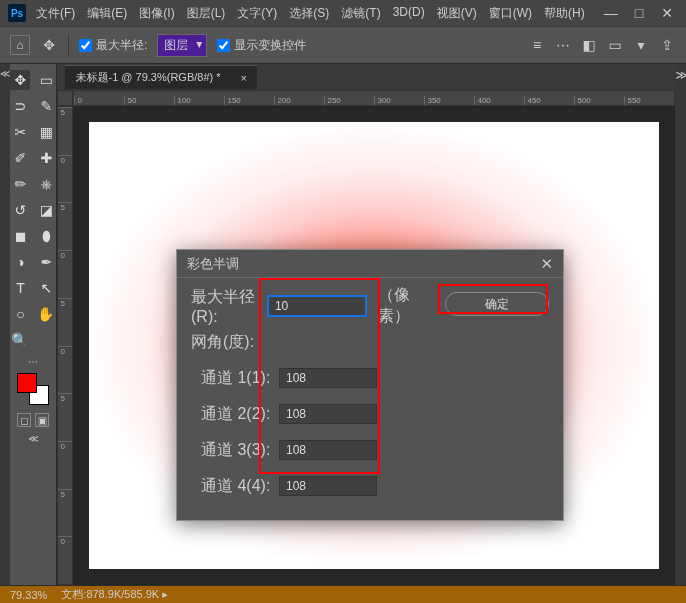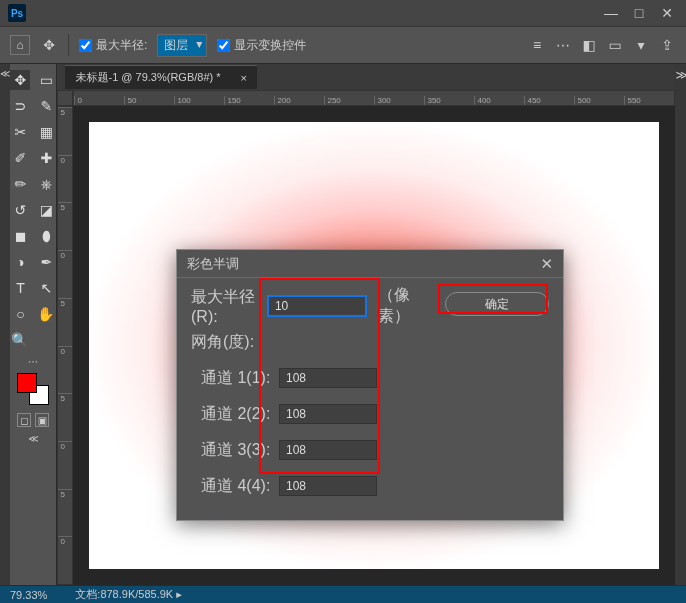--- a/index.html
+++ b/index.html
@@ -6,21 +6,21 @@
 body{background:#323232;color:#ccc;font-size:12px;width:686px;height:603px;overflow:hidden;position:relative}
 .menubar{height:26px;background:#454545;display:flex;align-items:center;padding:0 8px;gap:2px}
 .ps-logo{width:18px;height:18px;background:#001e36;color:#31a8ff;font-weight:bold;font-size:10px;display:flex;align-items:center;justify-content:center;border-radius:2px;margin-right:2px}
 .menu-item{padding:3px 6px;cursor:pointer;font-size:12px}
 .win-controls{margin-left:auto;display:flex;gap:14px;padding-right:4px}
 .win-btn{width:14px;height:14px;display:flex;align-items:center;justify-content:center;cursor:pointer;font-size:14px}
 .optbar{height:38px;background:#535353;border-top:1px solid #383838;border-bottom:1px solid #2a2a2a;display:flex;align-items:center;padding:0 10px;gap:10px}
 .opt-home{width:20px;height:20px;border:1px solid #777;display:flex;align-items:center;justify-content:center}
 .opt-sep{width:1px;height:22px;background:#3a3a3a}
 .opt-check{display:flex;align-items:center;gap:4px}
-.opt-select{background:#0369a1;border:1px solid #666;padding:2px 18px 2px 6px;position:relative}
+.opt-select{background:#4c1d95;border:1px solid #666;padding:2px 18px 2px 6px;position:relative}
 .opt-select::after{content:"▾";position:absolute;right:4px}
 .opt-icons{margin-left:auto;display:flex;gap:8px;align-items:center}
 .opt-icon{width:18px;height:18px;display:flex;align-items:center;justify-content:center;font-size:14px}
 .main{display:flex;height:calc(100% - 64px - 18px)}
 .tool-strip{width:14px;background:#383838;display:flex;flex-direction:column;align-items:center;padding-top:4px}
 .tool-strip span{font-size:10px}
 .toolbox{width:52px;background:#535353;border-right:1px solid #2a2a2a;display:flex;flex-direction:column;align-items:center;padding-top:6px}
 .tool-grid{display:grid;grid-template-columns:20px 20px;gap:6px 6px}
 .tool{width:20px;height:20px;display:flex;align-items:center;justify-content:center;font-size:14px;cursor:pointer;color:#ddd}
 .tool.active{background:#3a3a3a}
@@ -38,21 +38,21 @@
 .rulers-row{display:flex;height:16px}
 .ruler-corner{width:16px;background:#464646;border:1px solid #333}
 .ruler-h{flex:1;background:#464646;border:1px solid #333;font-size:8px;color:#aaa;display:flex;align-items:flex-end;overflow:hidden}
 .ruler-h span{display:inline-block;width:50px;text-align:left;padding-left:2px;border-left:1px solid #666}
 .canvas-row{flex:1;display:flex;overflow:hidden}
 .ruler-v{width:16px;background:#464646;border:1px solid #333;font-size:8px;color:#aaa;display:flex;flex-direction:column}
 .ruler-v span{height:50px;border-top:1px solid #666;padding-left:2px}
 .canvas-wrap{flex:1;background:#262626;position:relative;display:flex;align-items:center;justify-content:center;padding:16px}
 .canvas{width:100%;height:100%;background:radial-gradient(ellipse 55% 55% at center,#fa3030 0%,#f76 28%,#fcc 55%,#fee 72%,#fff 92%)}
 .right-strip{width:14px;background:#383838;display:flex;flex-direction:column;align-items:center;padding-top:4px}
-.statusbar{height:18px;background:#0c4a6e;border-top:1px solid #2a2a2a;display:flex;align-items:center;padding:0 10px;font-size:11px;gap:28px}
+.statusbar{height:18px;background:#a16207;border-top:1px solid #2a2a2a;display:flex;align-items:center;padding:0 10px;font-size:11px;gap:14px}
 
 .dialog{position:absolute;left:176px;top:249px;width:388px;background:#535353;border:1px solid #8a8a8a;box-shadow:0 4px 20px rgba(0,0,0,.5)}
 .dlg-title{height:28px;background:#535353;display:flex;align-items:center;padding:0 10px;border-bottom:1px solid #6a6a6a;font-size:13px}
 .dlg-close{margin-left:auto;cursor:pointer;font-size:15px}
 .dlg-body{padding:10px 14px 16px;display:flex;gap:12px}
 .dlg-left{flex:1}
 .dlg-row{display:flex;align-items:center;height:36px;gap:8px}
 .dlg-label{width:80px;font-size:16px}
 .dlg-input{width:98px;height:20px;background:#404040;border:1px solid #333;color:#ddd;padding:0 6px;font-size:12px}
 .dlg-input.hl{border:1px solid #1473e6;outline:1px solid #1473e6}
@@ -61,20 +61,33 @@
 .dlg-btn{height:24px;border:1px solid #8a8a8a;border-radius:12px;background:#535353;color:#ddd;display:flex;align-items:center;justify-content:center;cursor:pointer;font-size:12px}
 .red-box{position:absolute;border:2px solid #f00;pointer-events:none}
 .rb-inputs{left:259px;top:278px;width:121px;height:196px}
 .rb-ok{left:438px;top:284px;width:110px;height:30px}
 </style>
 </head>
 <body>
 
 <div class="menubar">
   <div class="ps-logo">Ps</div>
+  <div id="menu-items" style="display: flex;">
+      <div class="menu-item">文件(F)</div>
+      <div class="menu-item">编辑(E)</div>
+      <div class="menu-item">图像(I)</div>
+      <div class="menu-item">图层(L)</div>
+      <div class="menu-item">文字(Y)</div>
+      <div class="menu-item">选择(S)</div>
+      <div class="menu-item">滤镜(T)</div>
+      <div class="menu-item">3D(D)</div>
+      <div class="menu-item">视图(V)</div>
+      <div class="menu-item">窗口(W)</div>
+      <div class="menu-item">帮助(H)</div>
+    </div>
   <div class="win-controls">
     <div class="win-btn">—</div>
     <div class="win-btn">□</div>
     <div class="win-btn">✕</div>
   </div>
 </div>
 
 <div class="optbar">
   <div class="opt-home">⌂</div>
   <div class="opt-icon">✥</div>

